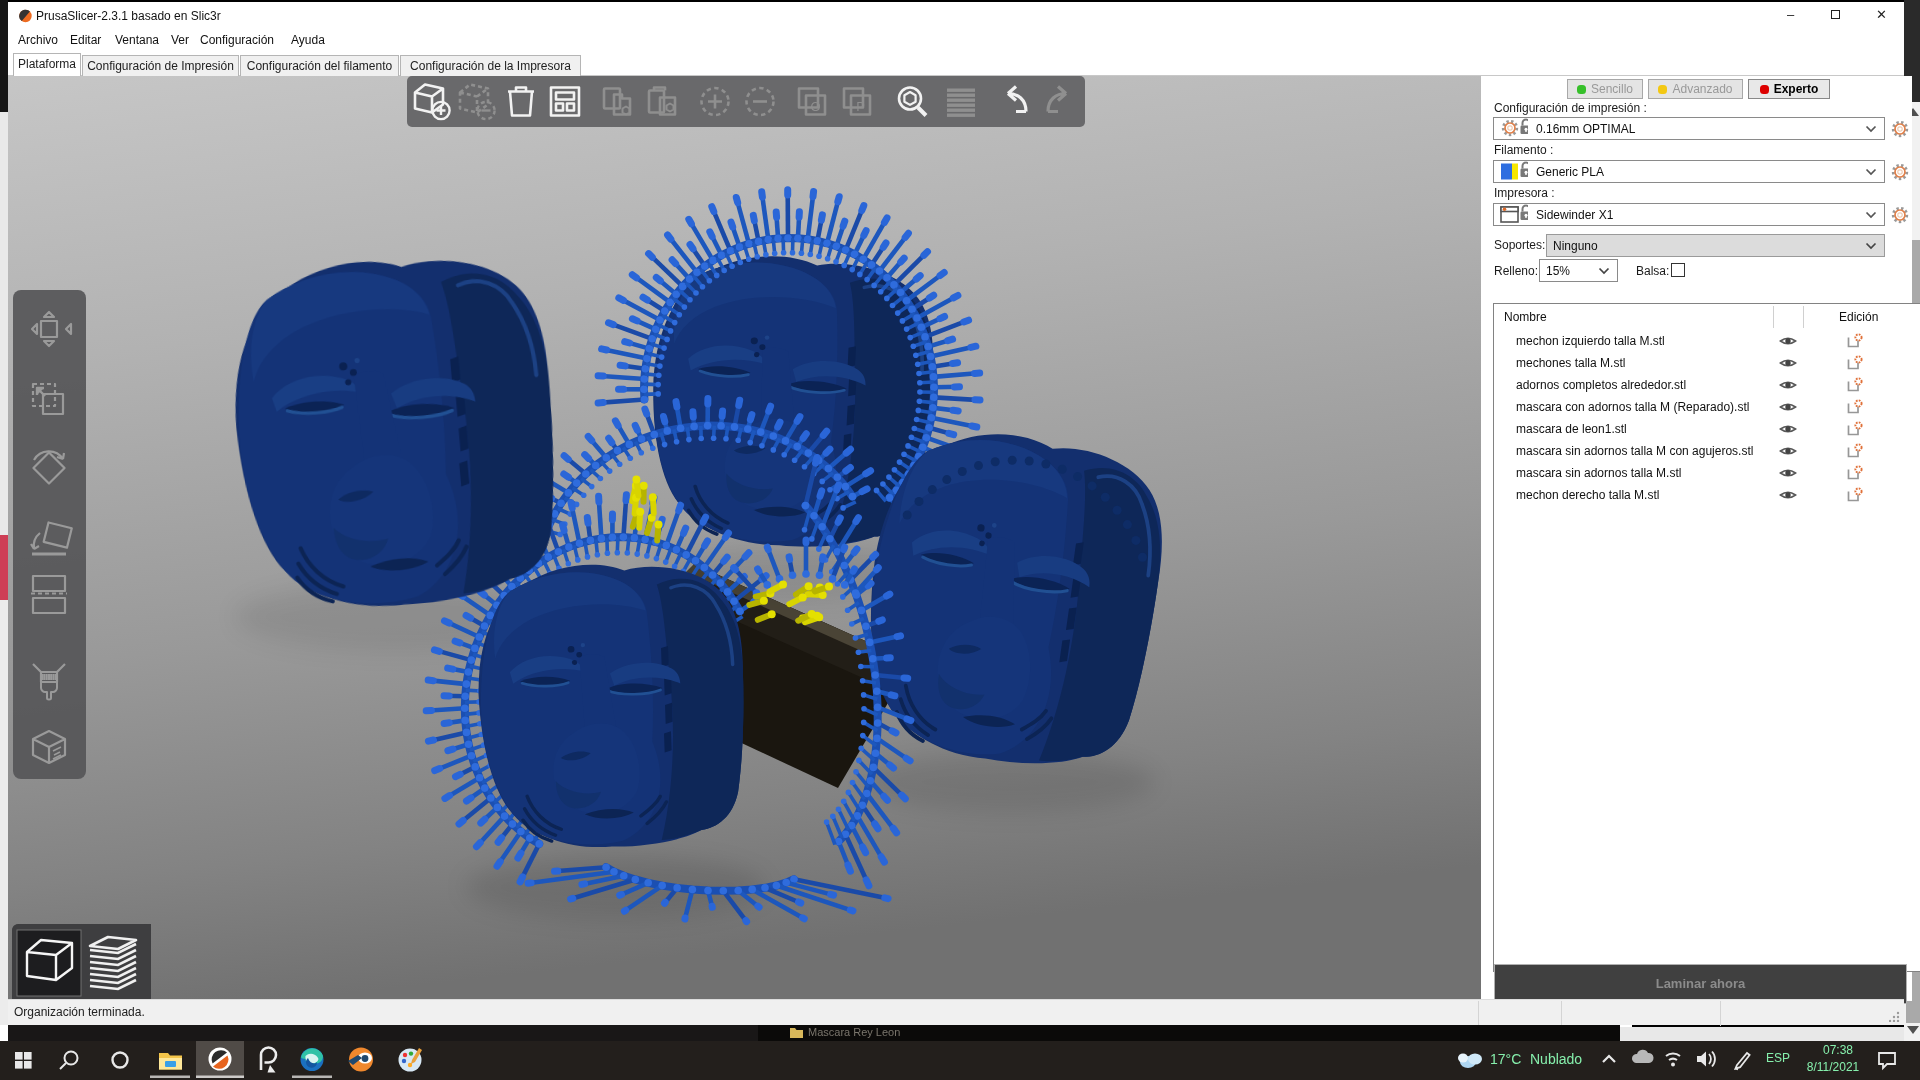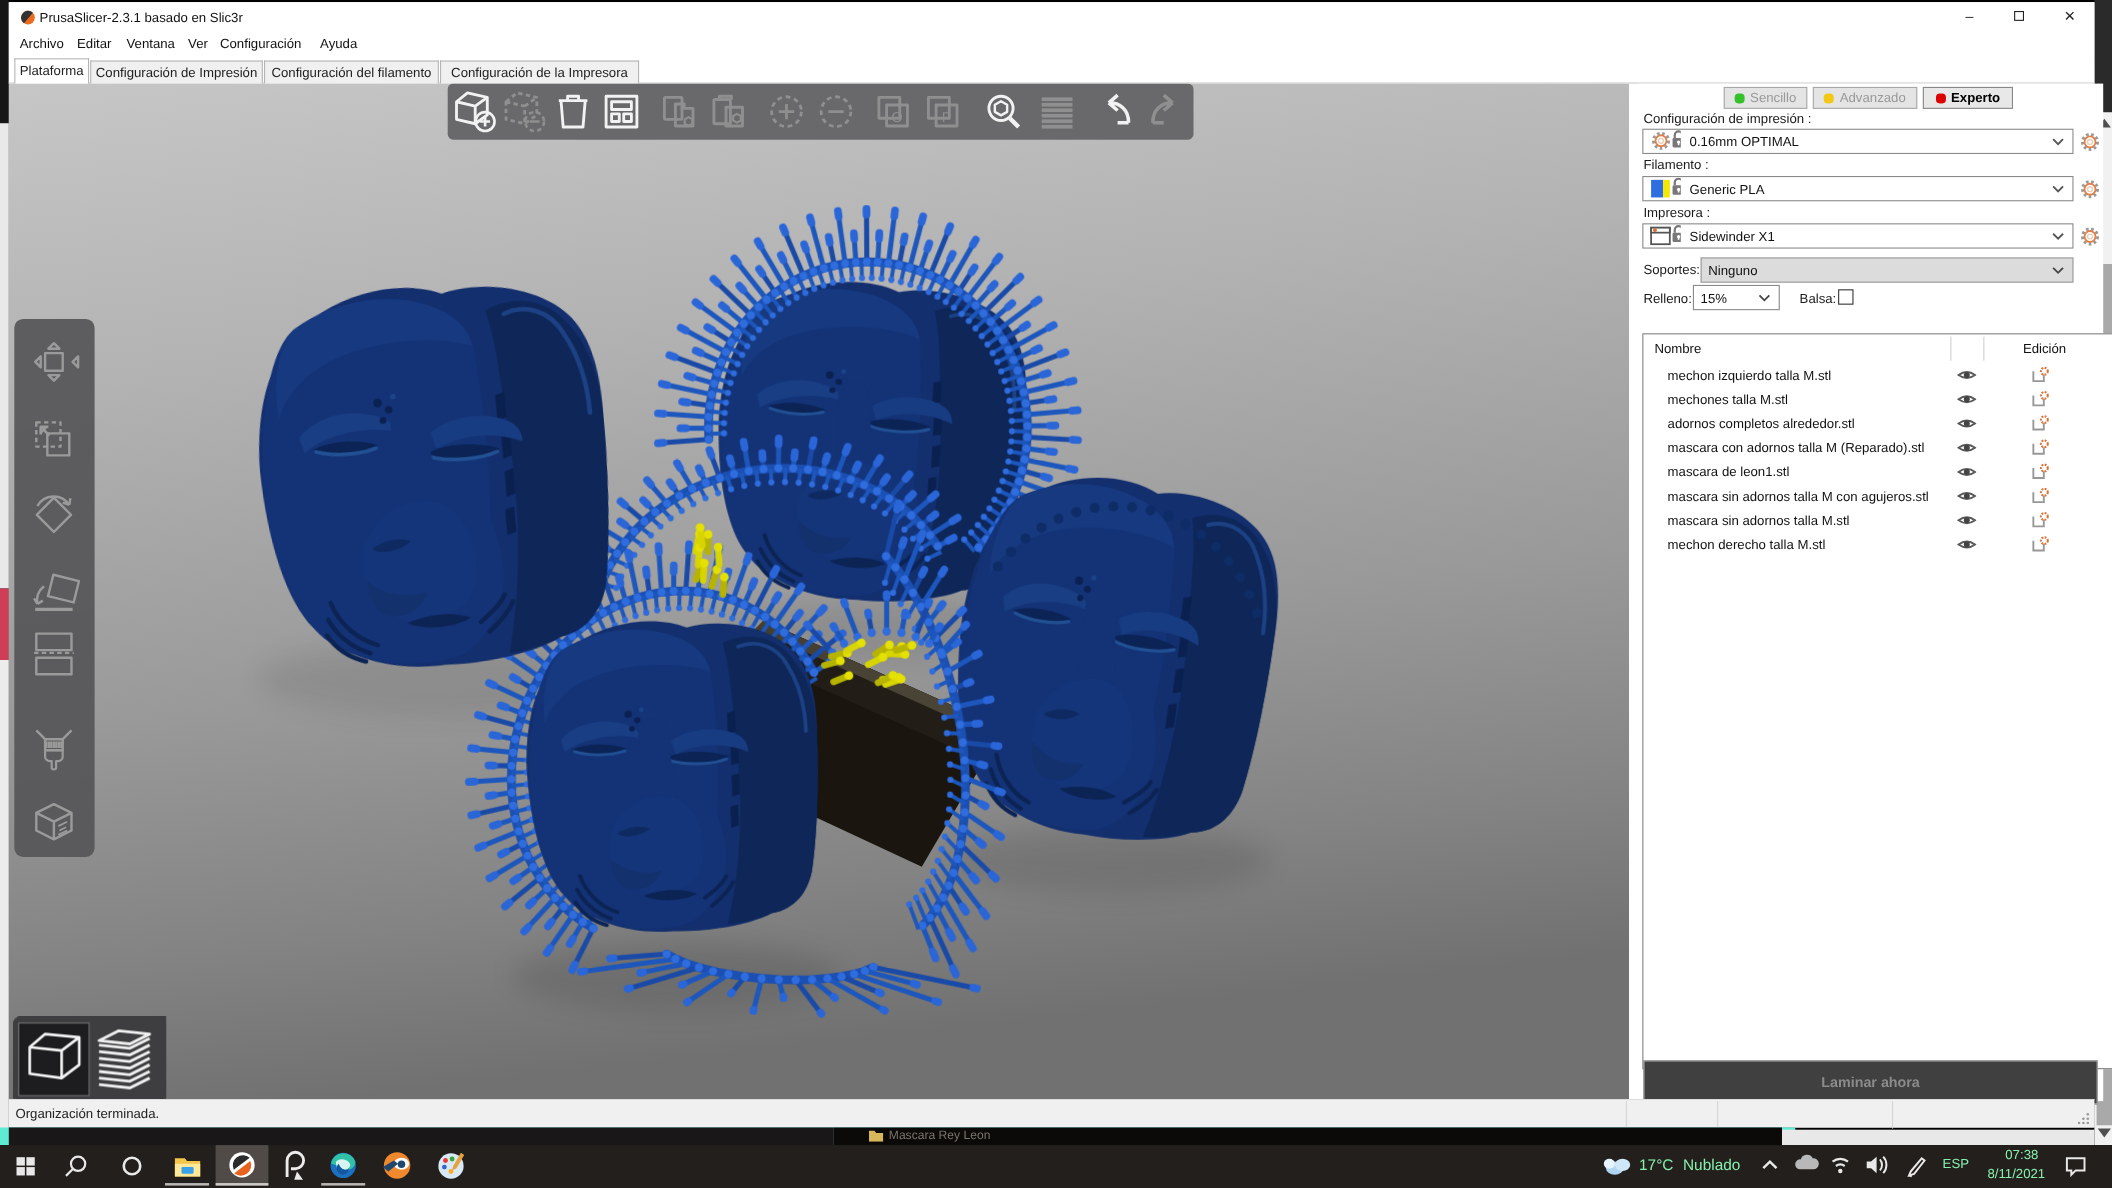--- a/index.html
+++ b/index.html
@@ -23,21 +23,21 @@
 .chk { position:absolute; width:14px; height:14px; background:#fff; border:1px solid #333; }
 .flist { position:absolute; border:1px solid #828282; background:#fff; }
 .fhead { position:relative; height:26px; font-size:12px; color:#111; line-height:26px; }
 .fhead i { position:absolute; top:2px; height:22px; width:1px; background:#d0d0d0; }
 .frow { position:relative; height:22px; font-size:12px; color:#111; line-height:22px; }
 .fname { position:absolute; left:22px; white-space:nowrap; }
 .feye { position:absolute; left:285px; top:4px; } .fedit { position:absolute; left:352px; top:3px; }
 .slicebtn { position:absolute; left:5px; top:888px; width:413px; height:40px; background:#404040; border:1px solid #b0b0b0; color:#8b8b8b; font-size:13px; font-weight:bold; text-align:center; line-height:38px; }
 .statusbar { position:absolute; left:0; top:997px; width:100%; height:26px; background:#f0f0f0; border-top:1px solid #dcdcdc; font-size:12px; color:#222; }
 .statusbar i { position:absolute; top:1px; height:25px; width:1px; background:#d4d4d4; }
-.gap { position:absolute; left:0; top:1025px; width:1632px; height:16px; background:#5eead4; }
+.gap { position:absolute; left:0; top:1025px; width:1632px; height:16px; background:#ffffff; }
 .taskbar { position:absolute; left:0; top:1041px; width:1920px; height:39px; background:#231f1c; }
 .tbtxt { position:absolute; color:#86efac; font-size:12px; }
 .lstrip { position:absolute; left:0; width:8px; }
 .rstrip { position:absolute; left:1904px; width:16px; }
 </style></head><body>
 <div class="lstrip" style="top:0;height:112px;background:#161616"></div>
 <div class="lstrip" style="top:112px;height:423px;background:#e9e9e9"></div>
 <div class="lstrip" style="top:535px;height:65px;background:#ce3e56"></div>
 <div class="lstrip" style="top:600px;height:441px;background:#ececec"></div>
 <div class="rstrip" style="top:0;height:102px;background:#2a2a2a"></div>

